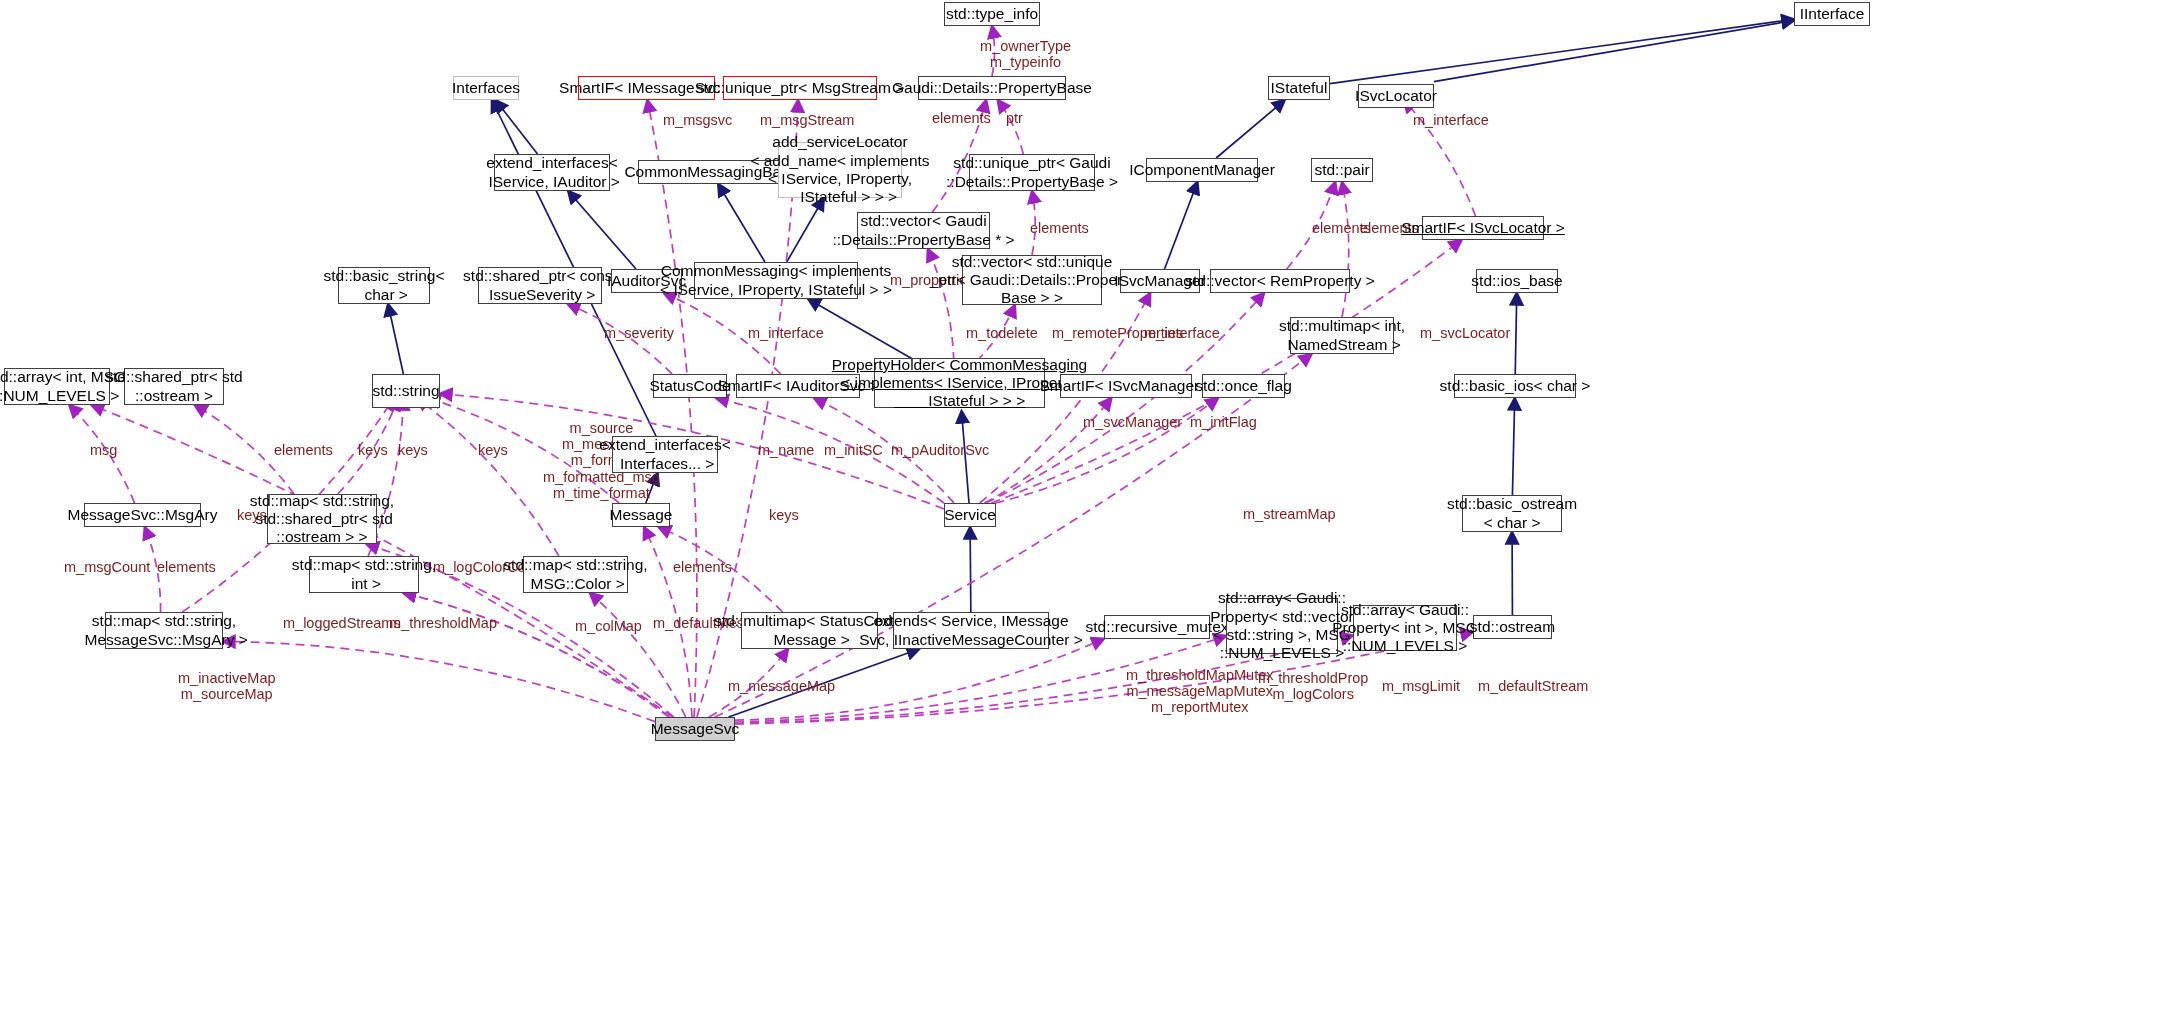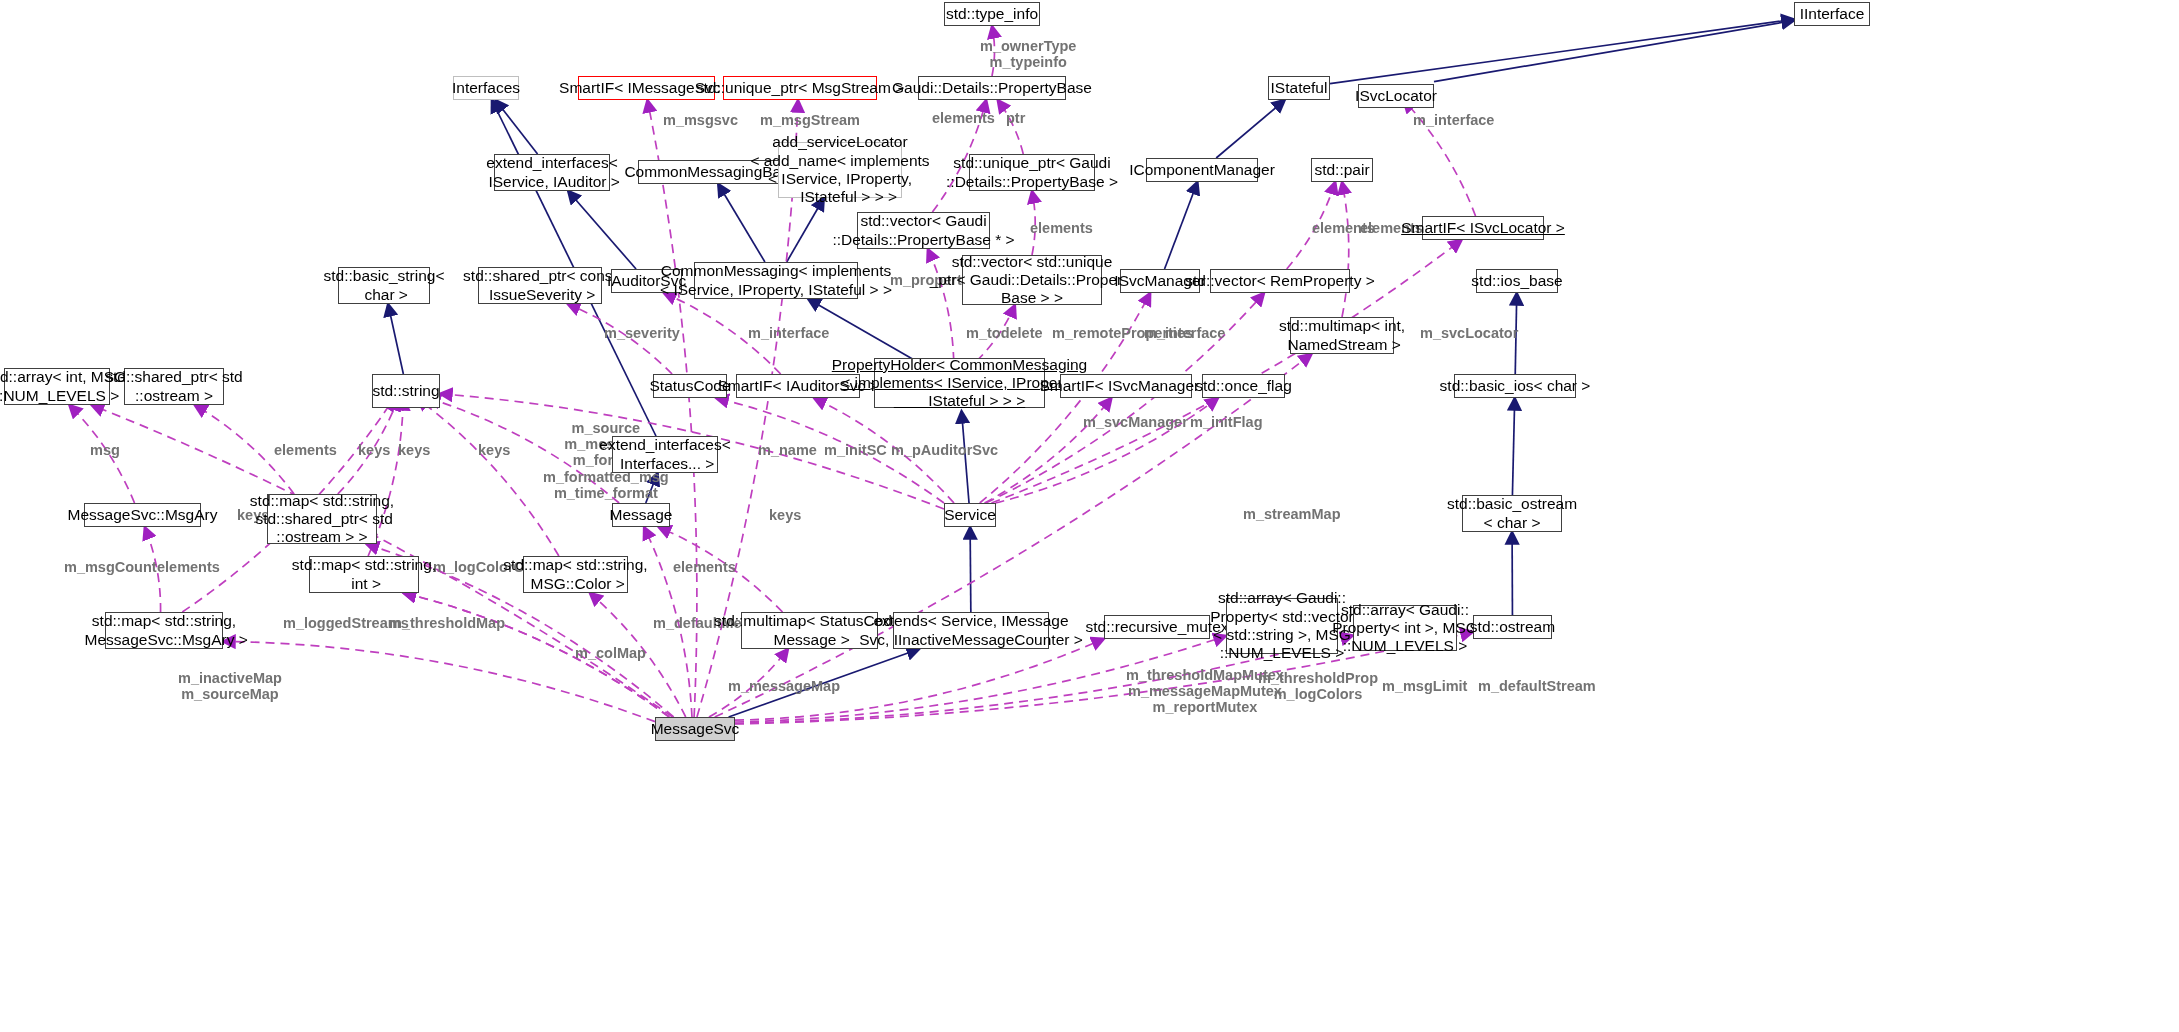--- a/index.html
+++ b/index.html
@@ -37,26 +37,25 @@
     padding: 2px 5px;
     white-space: pre;
     z-index: 3;
   }
   .node.red   { border-color: #ff0000; }
   .node.gray  { border-color: #bfbfbf; }
   .node.hi    { background: #d0d0d0; border-color: #404040; }
   .elabel {
     position: absolute;
     font-size: 14.5px;
-    color: #737373;
+    color: #7f1d1d;
     white-space: pre;
     text-align: center;
     line-height: 1.12;
     z-index: 2;
-    font-weight: bold;
   }
 </style>
 </head>
 <body>
 
 <div id="canvas">
 
   <svg id="edges" viewBox="0 0 2179 1032">
     <defs>
       <marker id="inh-arrow" markerWidth="9" markerHeight="9" refX="7.5" refY="4.5" orient="auto">
@@ -250,21 +249,21 @@
       <div class="elabel" style="left: 1190px; top: 414px;">m_initFlag</div>
       <div class="elabel" style="left: 237px; top: 507px;">keys</div>
       <div class="elabel" style="left: 769px; top: 507px;">keys</div>
       <div class="elabel" style="left: 1243px; top: 506px;">m_streamMap</div>
       <div class="elabel" style="left: 64px; top: 559px;">m_msgCount</div>
       <div class="elabel" style="left: 157px; top: 559px;">elements</div>
       <div class="elabel" style="left: 433px; top: 559px;">m_logColorCodes</div>
       <div class="elabel" style="left: 673px; top: 559px;">elements</div>
       <div class="elabel" style="left: 283px; top: 615px;">m_loggedStreams</div>
       <div class="elabel" style="left: 389px; top: 615px;">m_thresholdMap</div>
-      <div class="elabel" style="left: 575px; top: 618px; margin-top: 27px;">m_colMap</div>
+      <div class="elabel" style="left: 575px; top: 618px;">m_colMap</div>
       <div class="elabel" style="left: 653px; top: 615px;">m_defaultMessage</div>
       <div class="elabel" style="left: 178px; top: 670px;">m_inactiveMap
 m_sourceMap</div>
       <div class="elabel" style="left: 728px; top: 678px;">m_messageMap</div>
       <div class="elabel" style="left: 1126px; top: 667px;">m_thresholdMapMutex
 m_messageMapMutex
 m_reportMutex</div>
       <div class="elabel" style="left: 1258px; top: 670px;">m_thresholdProp
 m_logColors</div>
       <div class="elabel" style="left: 1382px; top: 678px;">m_msgLimit</div>

